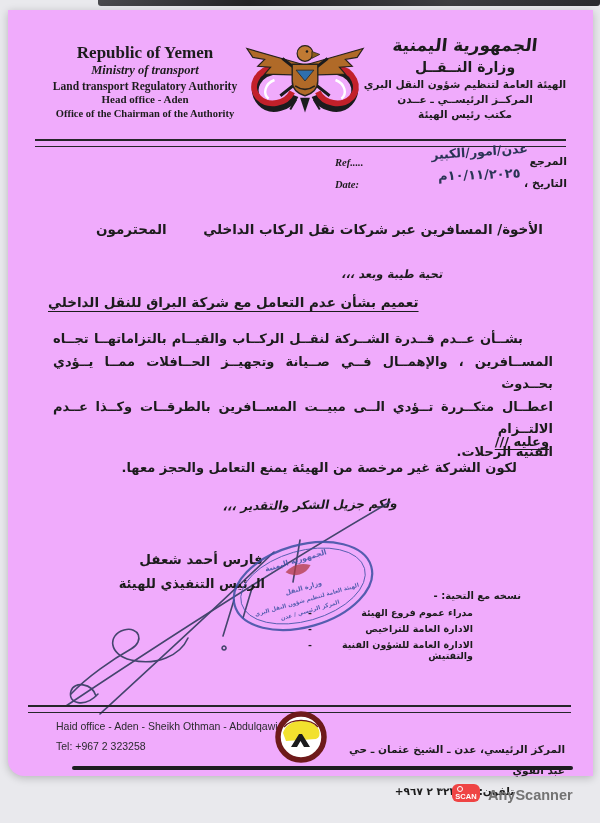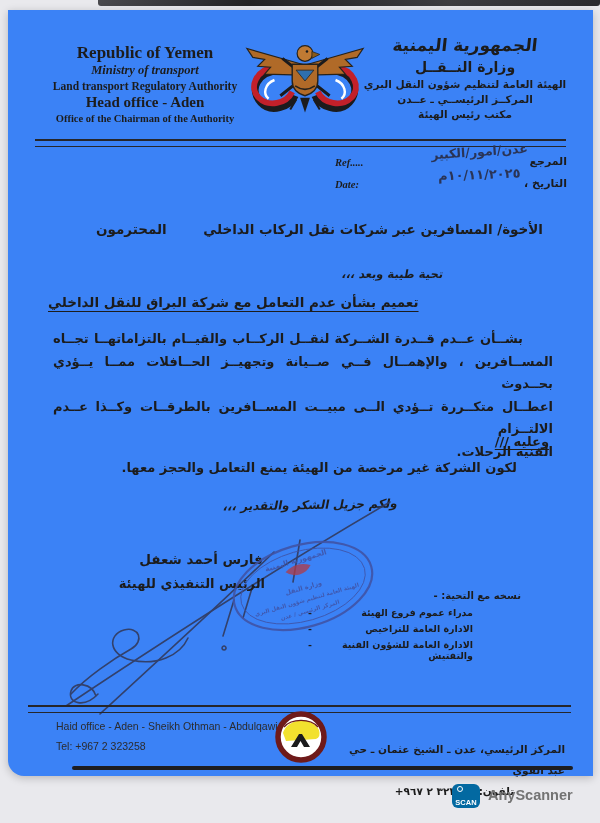--- a/index.html
+++ b/index.html
@@ -1,28 +1,28 @@
 <!DOCTYPE html>
 <html><head>
 <meta charset="utf-8">
 <style>
   html,body{margin:0;padding:0;}
   .canvas{position:relative;width:600px;height:823px;background:#e9e9ed;overflow:hidden;
           font-family:"DejaVu Sans",sans-serif;color:#1c1c1c;}
   .abs{position:absolute;}
-  .page{position:absolute;left:8px;top:10px;width:585px;height:766px;background:#3b82f6;
+  .page{position:absolute;left:8px;top:10px;width:585px;height:766px;background:#f0abfc;
         box-shadow:0 2px 9px rgba(0,0,0,.22);border-bottom-left-radius:16px;}
   .scan-strip{position:absolute;left:98px;top:0;width:502px;height:6px;
         background:linear-gradient(90deg,#4a4a4e,#232326 30%,#3c3c40 70%,#2a2a2e);border-radius:0 0 3px 3px;}
   
   .lh-en{left:28px;top:32px;width:218px;text-align:center;font-family:"Liberation Serif",serif;font-weight:bold;line-height:1.25;}
   .lh-en .l0{font-size:17px;}
   .lh-en .l1{font-size:12.5px;font-style:italic;}
   .lh-en .l2{font-size:11.5px;}
-  .lh-en .l3{font-size:15px;}
+  .lh-en .l3{font-size:11px;}
   .lh-en .l4{font-size:10.5px;}
   .lh-ar{left:348px;top:24px;width:218px;text-align:center;font-weight:bold;direction:rtl;line-height:1.4;}
   .lh-ar .a0{font-size:17px;transform:skewX(-6deg);font-weight:900;}
   .lh-ar .a1{font-size:14px;}
   .lh-ar .a2{font-size:10.5px;}
   .lh-ar .a3{font-size:10.5px;}
   .lh-ar .a4{font-size:10.5px;}
   .hrule{left:27px;right:27px;top:129px;height:5px;border-top:2.5px solid #26262a;border-bottom:1.5px solid #26262a;}
   .frule{left:20px;right:22px;top:695px;height:5px;border-top:2.5px solid #26262a;border-bottom:1.5px solid #26262a;}
   
@@ -59,21 +59,21 @@
   .ccitem{position:relative;text-align:right;padding-left:0;height:16px;direction:rtl;}
   .ccitem .dash{position:absolute;left:0;top:0;}
   .ccitem .cctxt{display:block;padding-left:14px;}
   
   .ften{left:48px;top:707px;font-family:"Liberation Sans",sans-serif;font-size:10.5px;line-height:1.9;color:#2b2b2e;}
   .ftar{right:28px;top:705px;width:235px;direction:rtl;text-align:right;font-size:10.5px;font-weight:bold;line-height:2.0;margin-top:24px;}
   .ftar .ph{padding-left:14px;text-align:center;}
   .ftlogo{left:266px;top:700px;width:54px;height:54px;}
   .bottomline{left:64px;right:20px;top:756px;height:3.5px;background:#1d1d20;border-radius:2px;}
   
-  .wmicon{position:absolute;left:452px;top:784px;width:28px;height:24px;background:#0369a1;border-radius:6px;
+  .wmicon{position:absolute;left:452px;top:784px;width:28px;height:18px;background:#ef4444;border-radius:6px;
         display:flex;align-items:flex-end;justify-content:center;}
   .wmicon .scan{color:#fff;font-size:7.5px;font-weight:bold;font-family:"Liberation Sans",sans-serif;line-height:1.4;}
   .wmicon .cam{position:absolute;top:2px;left:5px;width:4px;height:4px;border:1px solid #fff;border-radius:50%;}
   .wmtext{position:absolute;left:488px;top:787px;color:#737373;font-size:14.5px;font-weight:600;
         font-family:"Liberation Sans",sans-serif;}
 </style>
 </head>
 <body>
 
 <div class="canvas">

